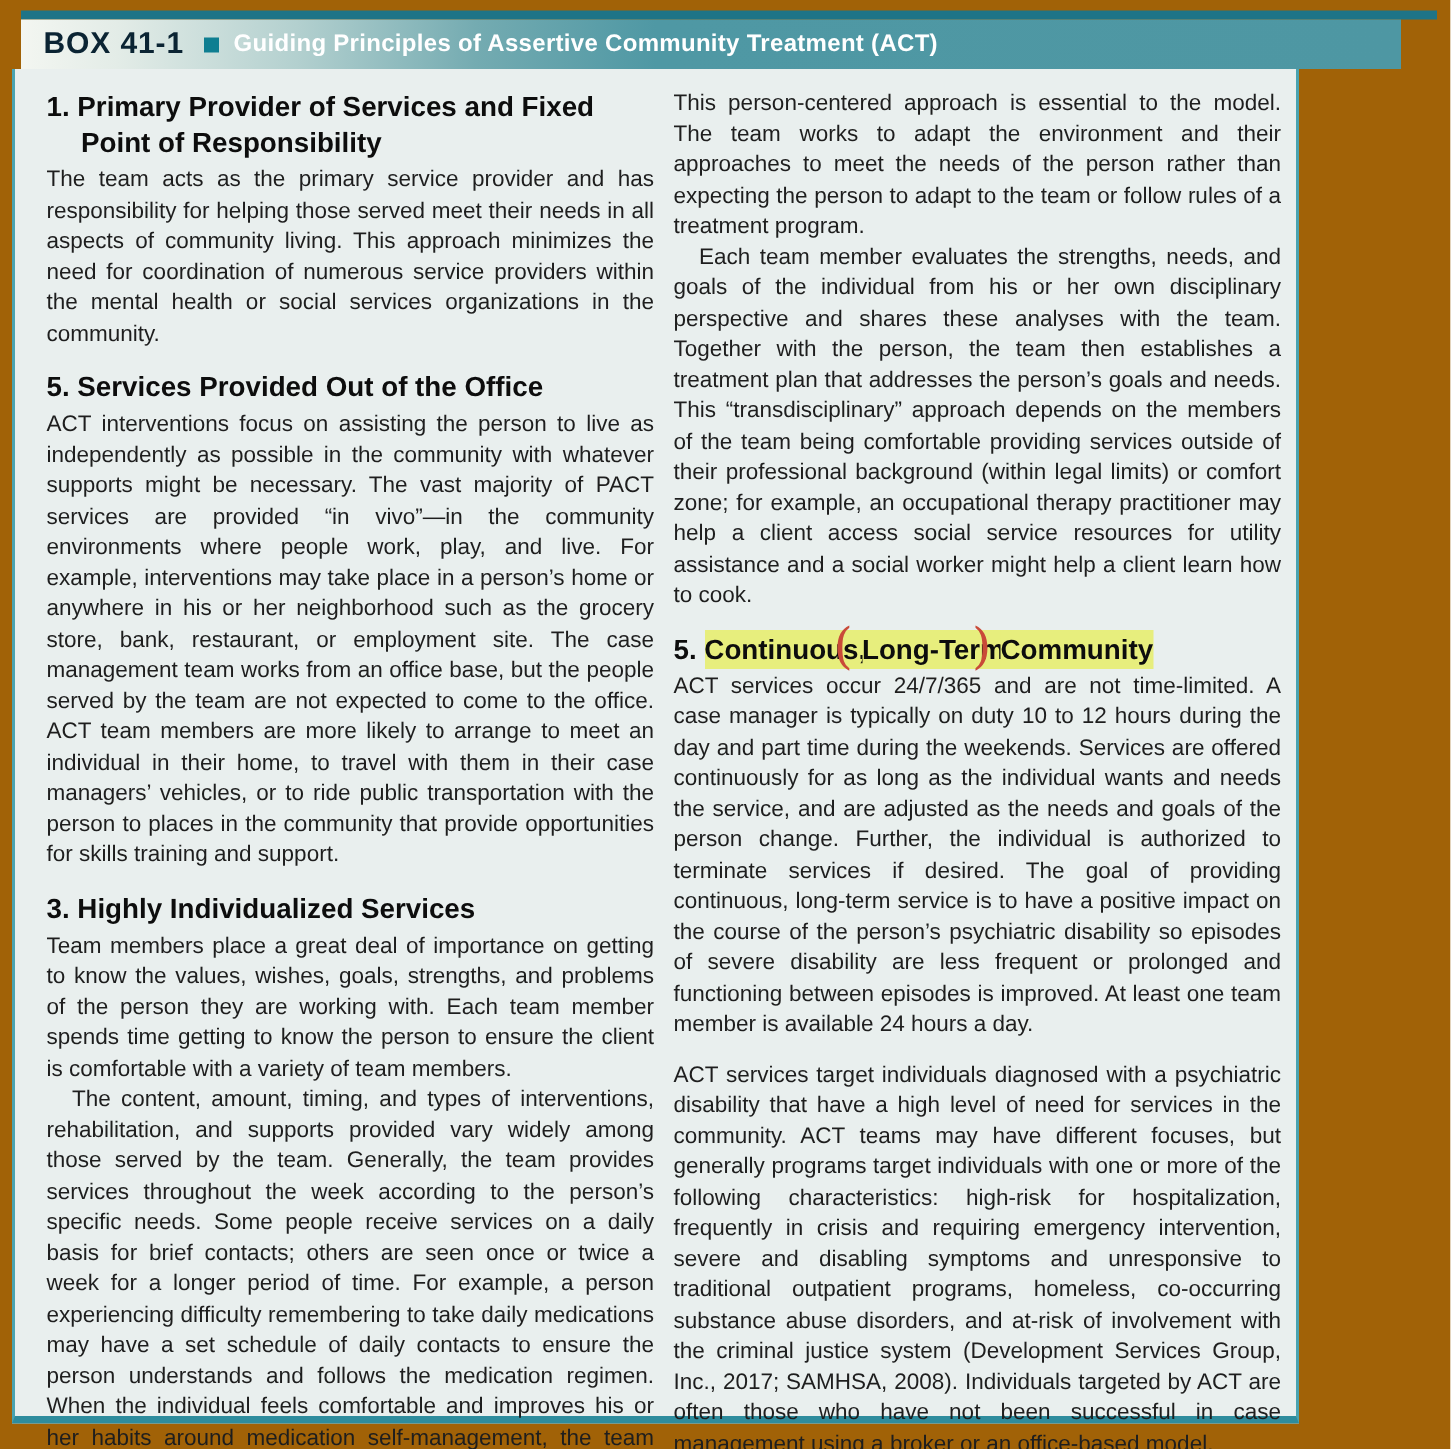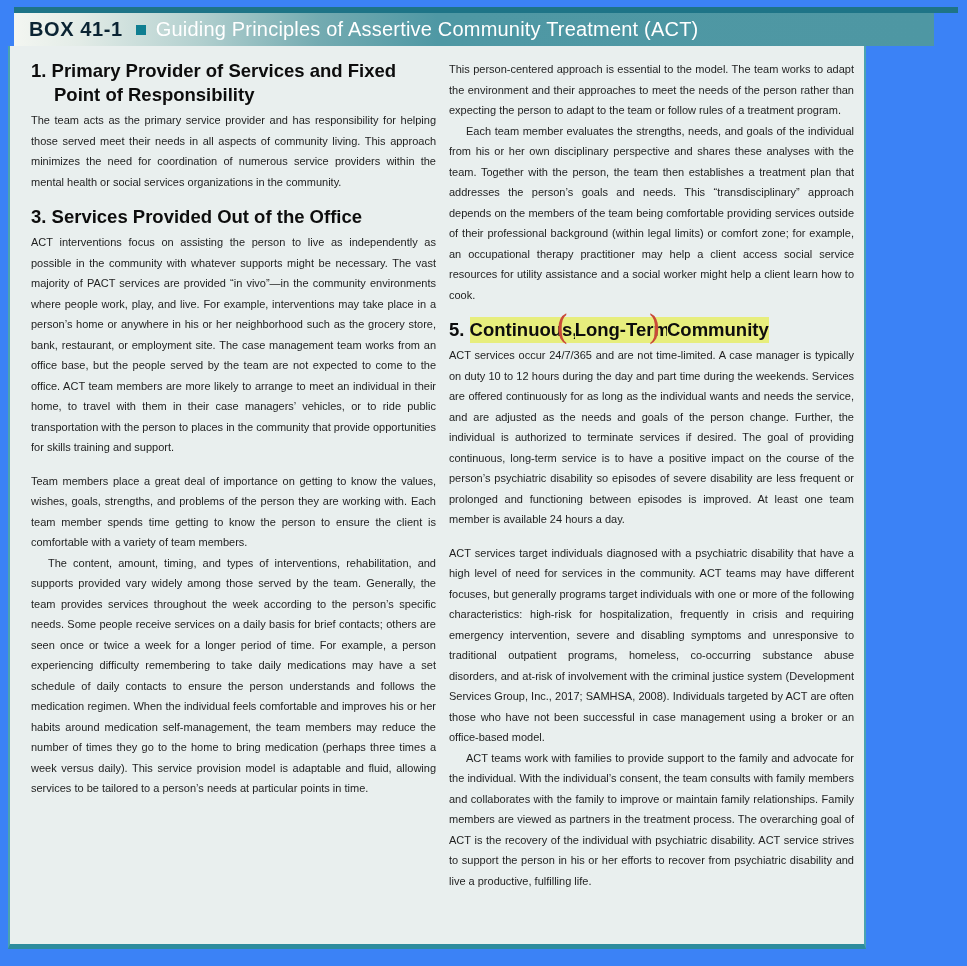--- a/index.html
+++ b/index.html
@@ -1,52 +1,52 @@
 <!DOCTYPE html>
 <html><head>
 <meta charset="utf-8">
 <style>
   * { margin:0; padding:0; box-sizing:border-box; }
   html,body { background:#ffffff; }
   body { font-family:"Liberation Sans", sans-serif; }
   #page {
-    position:relative; width:967px; height:966px; background:#3b82f6; overflow:hidden;
+    position:relative; width:967px; height:966px; background:#a16207; overflow:hidden;
   }
   #top-rule {
     position:absolute; left:14px; top:7px; width:944px; height:6px; background:#1e7487;
   }
   #header-band {
     position:absolute; left:14px; top:13px; width:920px; height:33px;
     display:flex; align-items:center; padding-left:15px;
     background:linear-gradient(90deg,#f3f6f1 0%,#e3ece7 7%,#b3d0cf 20%,#74abb1 33%,#4f98a4 46%,#4e97a3 100%);
   }
   .box-label {
     font-size:20px; font-weight:bold; color:#0b2433; letter-spacing:0.6px; white-space:nowrap;
   }
   .bullet-square {
     display:inline-block; width:10px; height:10px; background:#0e7e91; margin:0 10px 0 13px; flex:none;
   }
   .box-title {
-    font-size:20px; font-weight:normal; color:#ffffff; letter-spacing:0.2px; white-space:nowrap;
+    font-size:16px; font-weight:bold; color:#ffffff; letter-spacing:0.2px; white-space:nowrap;
   }
   #box-body {
     position:absolute; left:8px; top:46px; width:858px; height:903px;
     background:#e9efee;
     border-left:2px solid #4aa3b0; border-right:2px solid #4aa3b0; border-bottom:5px solid #2e8c9d;
     display:flex; gap:13px; padding:13px 10px 0 21px;
   }
   .column { flex:1 1 0; min-width:0; }
   .section { margin-top:13px; }
   .section:first-child { margin-top:0; }
   .sec-heading {
     font-size:18.5px; line-height:24px; font-weight:bold; color:#0d0d0d;
     padding-left:23px; text-indent:-23px; margin-bottom:3px;
   }
   .body-text {
-    font-size:11px; line-height:20.5px; color:#1e1e1e; text-align:justify;
+    font-size:15px; line-height:20.5px; color:#1e1e1e; text-align:justify;
   }
   .body-text.indent { text-indent:17px; }
   .hl { background:#e7ee7d; padding:2px 0 3px; }
   .red-paren {
     display:inline-block; background:#e7ee7d; color:#c94a38;
     font-family:"DejaVu Serif", serif; font-weight:400;
     font-size:33px; line-height:0; vertical-align:-5px;
     margin:0 -4px; position:relative; top:-2px;
   }
 </style>
@@ -60,24 +60,25 @@
     <span class="bullet-square"></span>
     <span class="box-title">Guiding Principles of Assertive Community Treatment (ACT)</span>
   </div>
   <div id="box-body">
     <div class="column" id="left-column">
         <div class="section">
           <h3 class="sec-heading">1. Primary Provider of Services and Fixed Point of Responsibility</h3>
           <p class="body-text">The team acts as the primary service provider and has responsibility for helping those served meet their needs in all aspects of community living. This approach minimizes the need for coordination of numerous service providers within the mental health or social services organizations in the community.</p>
         </div>
         <div class="section">
-          <h3 class="sec-heading">3. Services Provided Out of the Office</h3>
+          <h3 class="sec-heading">5. Services Provided Out of the Office</h3>
           <p class="body-text">ACT interventions focus on assisting the person to live as independently as possible in the community with whatever supports might be necessary. The vast majority of PACT services are provided “in vivo”—in the community environments where people work, play, and live. For example, interventions may take place in a person’s home or anywhere in his or her neighborhood such as the grocery store, bank, restaurant, or employment site. The case management team works from an office base, but the people served by the team are not expected to come to the office. ACT team members are more likely to arrange to meet an individual in their home, to travel with them in their case managers’ vehicles, or to ride public transportation with the person to places in the community that provide opportunities for skills training and support.</p>
         </div>
         <div class="section">
+          <h3 class="sec-heading">3. Highly Individualized Services</h3>
           <p class="body-text">Team members place a great deal of importance on getting to know the values, wishes, goals, strengths, and problems of the person they are working with. Each team member spends time getting to know the person to ensure the client is comfortable with a variety of team members.</p>
           <p class="body-text indent">The content, amount, timing, and types of interventions, rehabilitation, and supports provided vary widely among those served by the team. Generally, the team provides services throughout the week according to the person’s specific needs. Some people receive services on a daily basis for brief contacts; others are seen once or twice a week for a longer period of time. For example, a person experiencing difficulty remembering to take daily medications may have a set schedule of daily contacts to ensure the person understands and follows the medication regimen. When the individual feels comfortable and improves his or her habits around medication self-management, the team members may reduce the number of times they go to the home to bring medication (perhaps three times a week versus daily). This service provision model is adaptable and fluid, allowing services to be tailored to a person’s needs at particular points in time.</p>
         </div>
       </div>
     <div class="column" id="right-column">
         <div class="section">
           <p class="body-text">This person-centered approach is essential to the model. The team works to adapt the environment and their approaches to meet the needs of the person rather than expecting the person to adapt to the team or follow rules of a treatment program.</p>
           <p class="body-text indent">Each team member evaluates the strengths, needs, and goals of the individual from his or her own disciplinary perspective and shares these analyses with the team. Together with the person, the team then establishes a treatment plan that addresses the person’s goals and needs. This “transdisciplinary” approach depends on the members of the team being comfortable providing services outside of their professional background (within legal limits) or comfort zone; for example, an occupational therapy practitioner may help a client access social service resources for utility assistance and a social worker might help a client learn how to cook.</p>
         </div>
         <div class="section">

